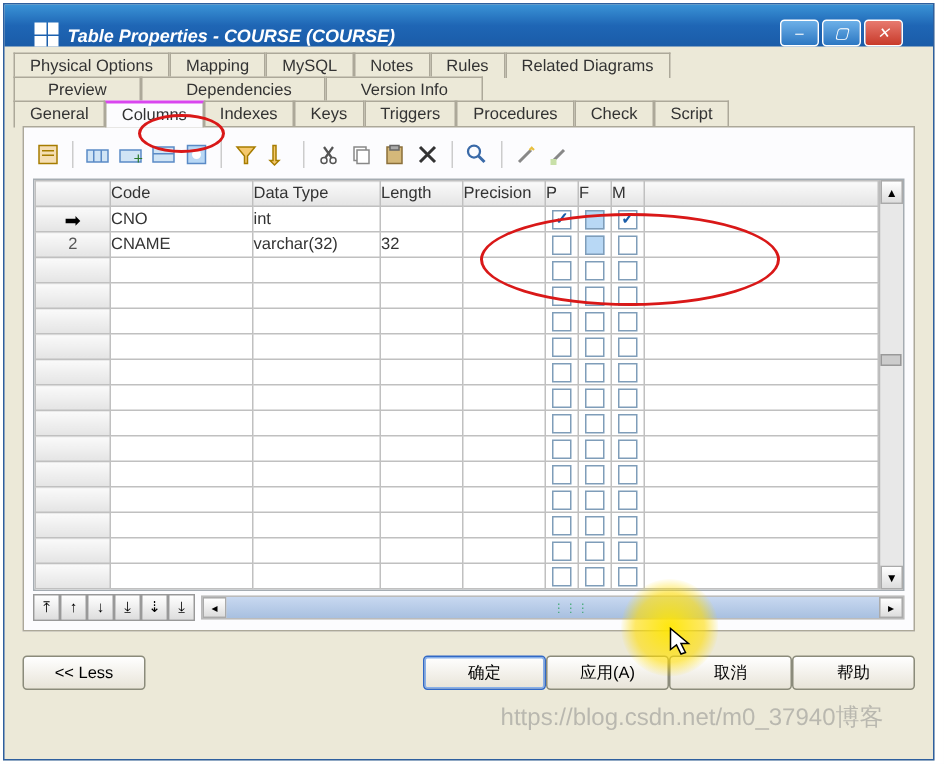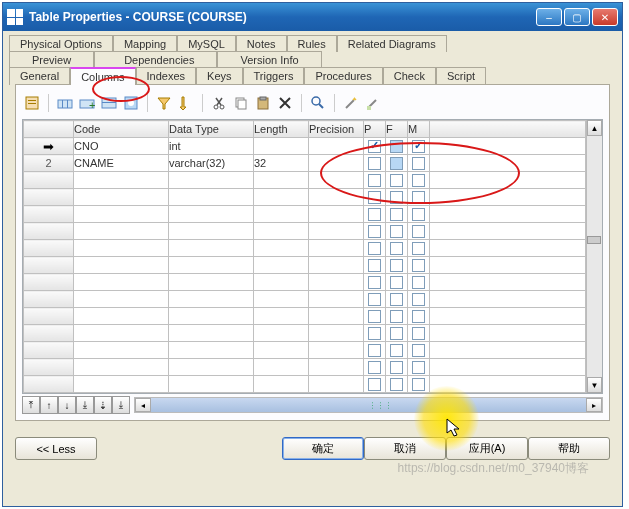--- a/index.html
+++ b/index.html
@@ -1,20 +1,20 @@
 <!DOCTYPE html>
 <html><head>
 <meta charset="utf-8">
 <style>
 * { box-sizing: border-box; margin: 0; padding: 0; font-family: Tahoma, Arial, sans-serif; font-size: 11px; }
 body { background: #fff; width: 629px; height: 509px; overflow: hidden; position: relative; }
 
 .window { width: 621px; height: 505px; margin: 2px; border: 1px solid #2e5f9e; background: #ece9d8; display: flex; flex-direction: column; }
 
-.titlebar { height: 28px; background: linear-gradient(to bottom, #3a93d6, #1f66b5 50%, #1a5ca8); display: flex; align-items: center; padding: 0 4px; color: #fff; }
+.titlebar { height: 28px; background: linear-gradient(to bottom, #3a93d6, #1f66b5 50%, #1a5ca8); display: flex; align-items: flex-end; padding: 0 20px; color: #fff; font-style: italic; }
 .titlebar-icon { width: 16px; height: 16px; margin-right: 6px; display: grid; grid-template-columns: 1fr 1fr; grid-template-rows: 1fr 1fr; gap: 1px; }
 .titlebar-icon span { background: #fff; }
 .titlebar-title { flex: 1; font-size: 12px; font-weight: bold; }
 .win-controls { display: flex; gap: 2px; }
 .win-btn { width: 26px; height: 18px; border: 1px solid #fff; border-radius: 3px; background: linear-gradient(#6db0e8, #2c77c2); color: #fff; display: flex; align-items: center; justify-content: center; font-size: 10px; cursor: pointer; }
 .win-btn.close { background: linear-gradient(#e77a6f, #c83a2a); }
 
 .tab-area { padding: 4px 6px 0 6px; }
 .tab-row { display: flex; }
 .tab { padding: 2px 10px; border: 1px solid #aca899; border-bottom: none; background: #ece9d8; margin-right: 0; margin-bottom: -1px; cursor: pointer; white-space: nowrap; color: #333; position: relative; }
@@ -61,21 +61,21 @@
 
 .footer { display: flex; align-items: center; justify-content: space-between; padding: 10px 12px; }
 .btn { min-width: 82px; height: 23px; background: linear-gradient(#fff, #e8e4d8); border: 1px solid #8b8b7b; border-radius: 3px; cursor: pointer; padding: 0 8px; }
 .btn.default { border: 1px solid #3169c6; box-shadow: 0 0 0 1px #88b0e8 inset; }
 .right-btns { display: flex; gap: 0; }
 
 .red-oval-1 { position: absolute; border: 2px solid #d91818; border-radius: 50%; width: 58px; height: 26px; top: 76px; left: 92px; pointer-events: none; z-index: 10; }
 .red-oval-2 { position: absolute; border: 2px solid #d91818; border-radius: 50%; width: 200px; height: 62px; top: 142px; left: 320px; pointer-events: none; z-index: 10; }
 .yellow-glow { position: absolute; width: 65px; height: 65px; border-radius: 50%; background: radial-gradient(circle, rgba(255,230,0,0.95) 0%, rgba(255,220,0,0.6) 50%, rgba(255,220,0,0) 72%); top: 386px; left: 414px; pointer-events: none; z-index: 9; }
 .cursor-img { position: absolute; top: 418px; left: 446px; z-index: 11; pointer-events: none; }
-.watermark { position: absolute; bottom: 32px; right: 40px; color: #888; opacity: 0.5; font-size: 12px; z-index: 12; margin-top: 16px; }
+.watermark { position: absolute; bottom: 20px; right: 40px; color: #888; opacity: 0.5; font-size: 16px; z-index: 12; margin-top: 16px; }
 </style>
 </head>
 <body>
 
 <div class="window">
 
   <div class="titlebar">
     <div class="titlebar-icon">
         <span></span>
         <span></span>
@@ -519,22 +519,22 @@
         </div>
       </div>
 
     </div>
   </div>
 
   <div class="footer">
     <button class="btn">&lt;&lt; Less</button>
     <div class="right-btns">
       <button class="btn default">确定</button>
+      <button class="btn">应用(A)</button>
       <button class="btn">取消</button>
-      <button class="btn">应用(A)</button>
       <button class="btn">帮助</button>
     </div>
   </div>
 
 </div>
 
 <div class="red-oval-1"></div>
 <div class="red-oval-2"></div>
 <div class="yellow-glow"></div>
 <svg class="cursor-img" width="18" height="22">

